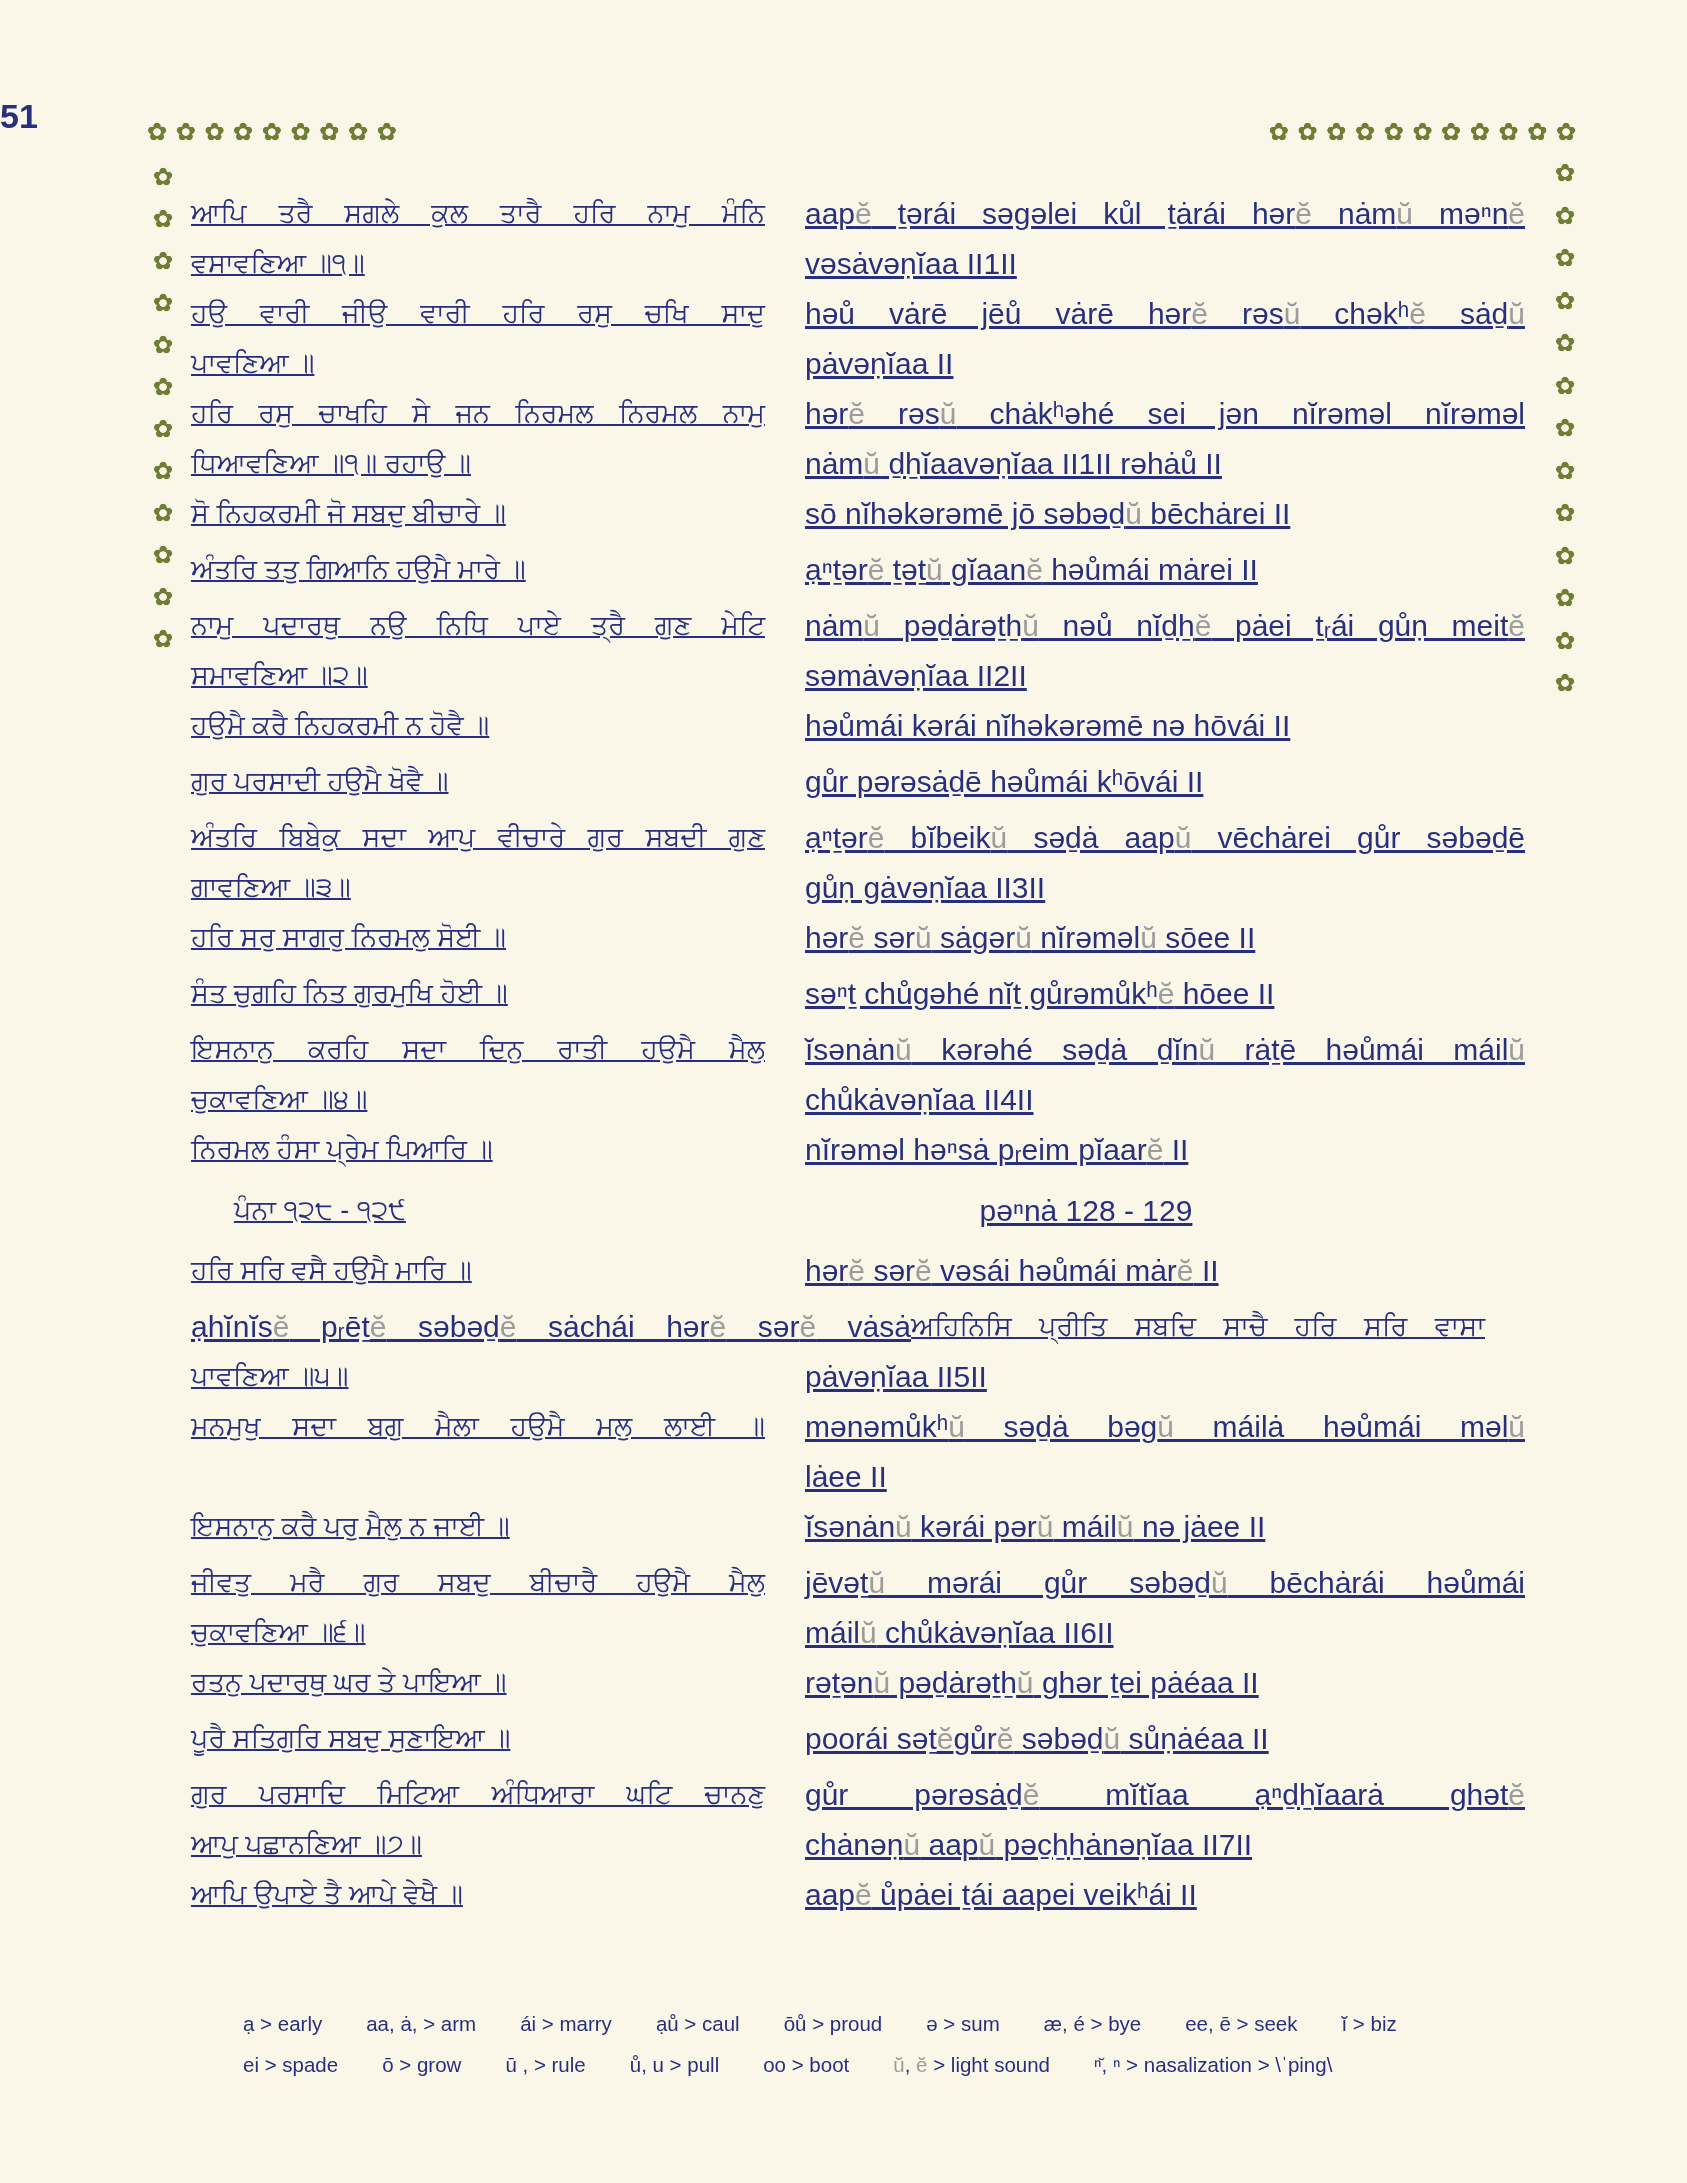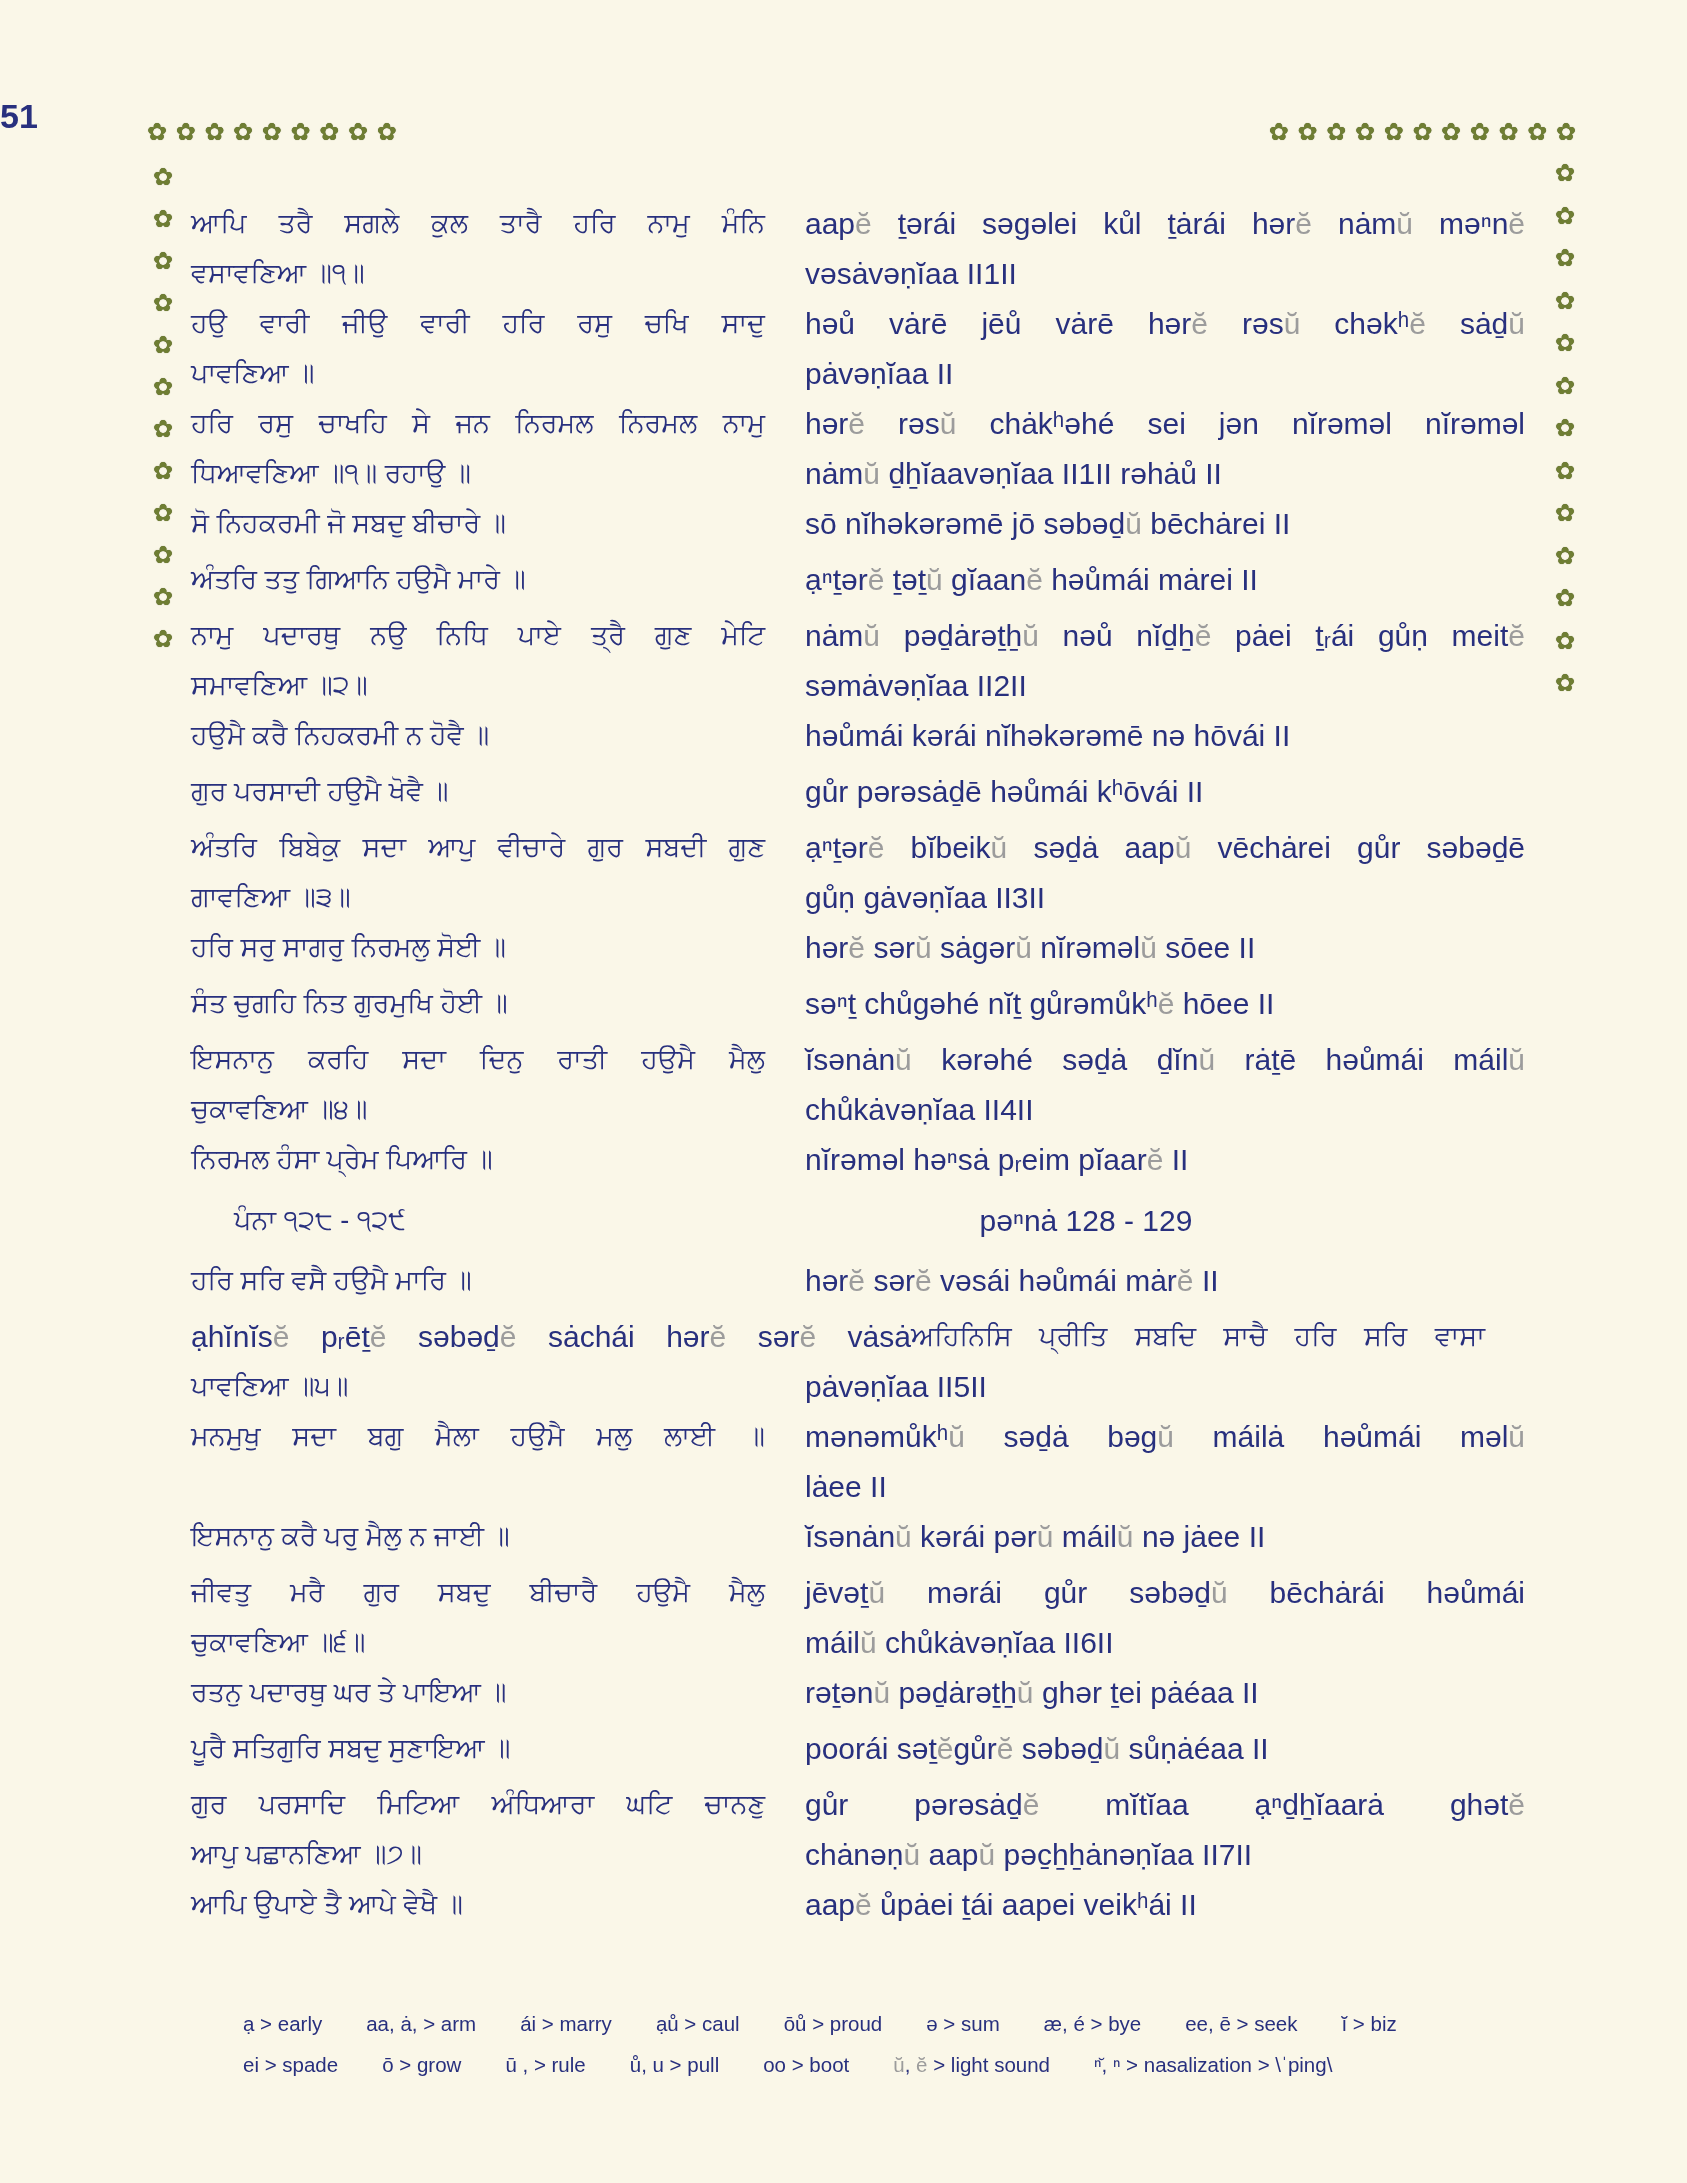--- a/index.html
+++ b/index.html
@@ -28,21 +28,21 @@
   .flowers-row.tl{left:147px;}
   .flowers-row.tr{right:111px;}
   .flowers-col{position:absolute;display:flex;flex-direction:column;}
   .flowers-col.left{left:153px;top:165px;gap:18px;}
   .flowers-col.right{left:1555px;top:161px;gap:18.5px;}
   .fl{
     font-size:24px;line-height:24px;color:var(--flower);
     text-shadow:0 0 0.7px #46511d;
   }
   
-  .content{position:absolute;top:196px;left:0;right:0;}
+  .content{position:absolute;top:186px;left:0;right:0;text-decoration:underline;}
   .row{
     display:flex;align-items:center;
     height:56px;
     padding:0 162px 0 191px;
   }
   .row.cont{height:44px;}
   .row.pagerow{height:65px;padding-left:33px;}
   .cell{line-height:1.25;}
   .cell.g{
     width:574px;flex:0 0 574px;

